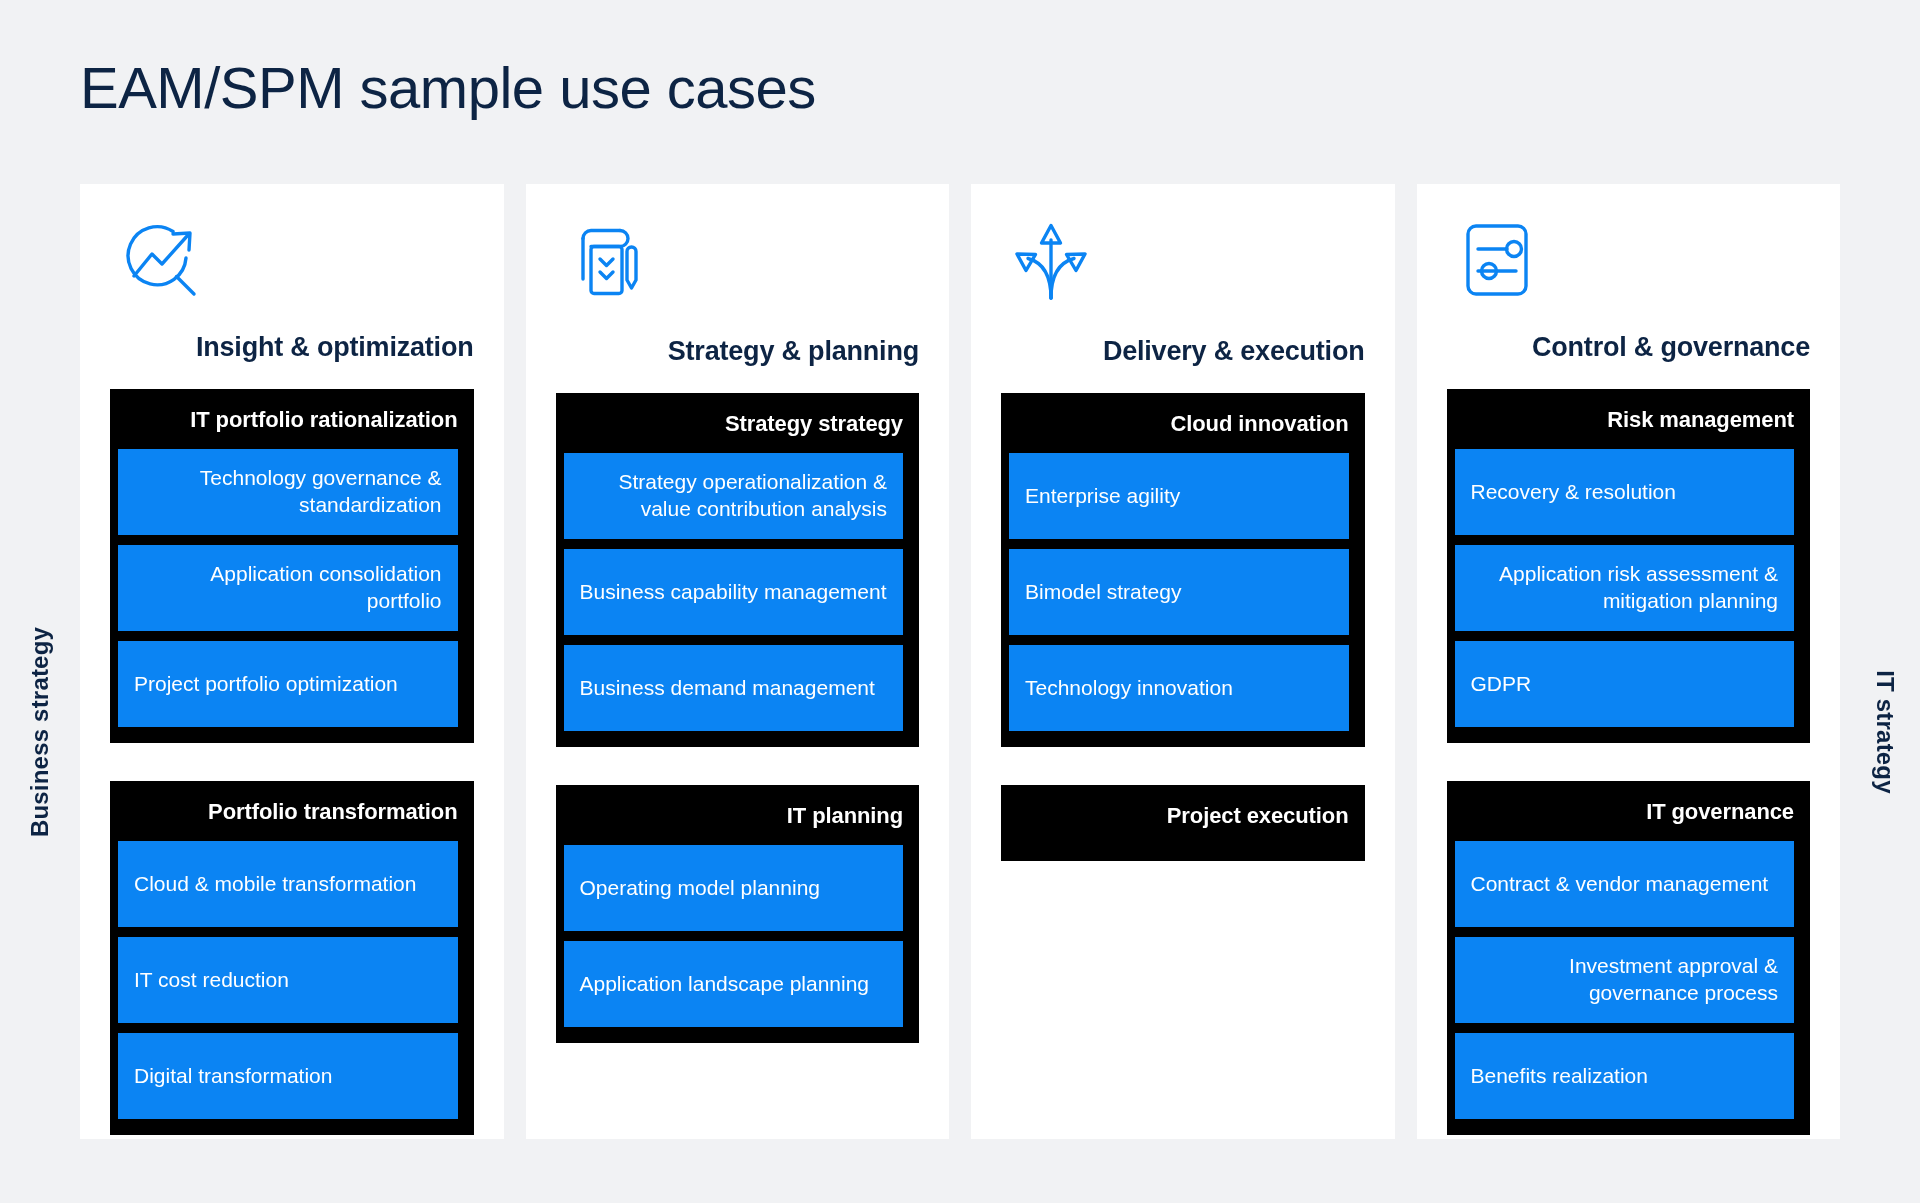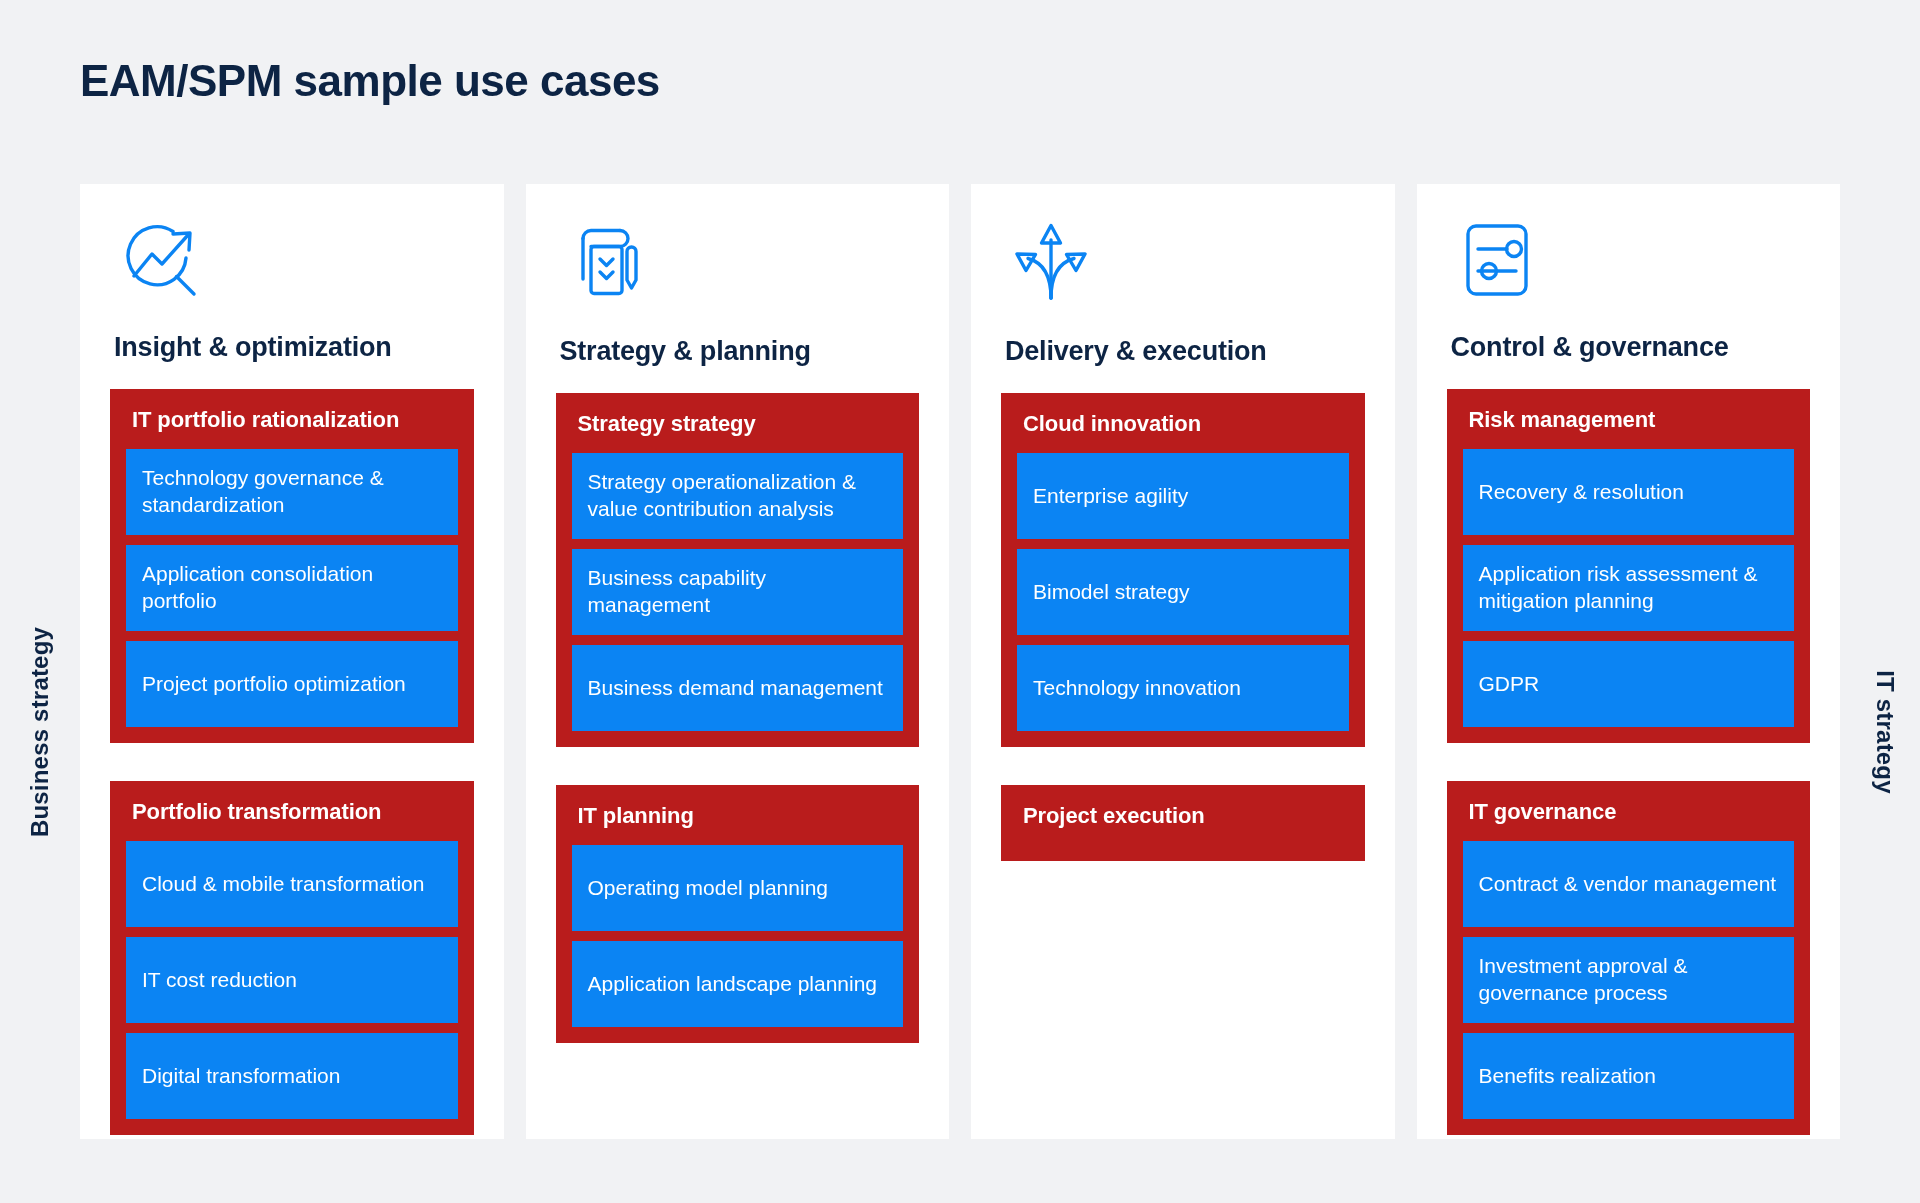--- a/index.html
+++ b/index.html
@@ -17,22 +17,22 @@
     width: 1920px;
     height: 1203px;
     background: #f1f2f4;
   }
 
   
   .page-title {
     position: absolute;
     left: 80px;
     top: 58px;
-    font-size: 44px;
-    font-weight: bold;
+    font-size: 58px;
+    font-weight: normal;
     color: #0d2444;
     letter-spacing: -0.5px;
     line-height: 1.05;
     white-space: nowrap;
   }
 
   
   .side-label {
     position: absolute;
     font-size: 24px;
@@ -68,20 +68,21 @@
     display: flex;
     gap: 22px;
   }
 
   .column-card {
     flex: 1 1 0;
     background: #ffffff;
     display: flex;
     flex-direction: column;
     padding: 30px 30px 34px 30px;
+    text-align: right;
   }
 
   
   .col-icon {
     height: 96px;
     display: flex;
     align-items: center;
     margin-left: 4px;
   }
   .col-icon svg { display: block; }
@@ -98,22 +99,22 @@
   }
 
   
   .groups {
     display: flex;
     flex-direction: column;
     flex: 1 1 auto;
   }
 
   .group {
-    background: #b91c1c;
-    padding: 18px 16px 16px 16px;
+    background: #000000;
+    padding: 18px 16px 16px 8px;
   }
   .group.group-top { margin-bottom: 38px; }
 
   .group-title {
     color: #ffffff;
     font-size: 22px;
     font-weight: bold;
     margin-bottom: 16px;
     margin-left: 6px;
     letter-spacing: -0.1px;

